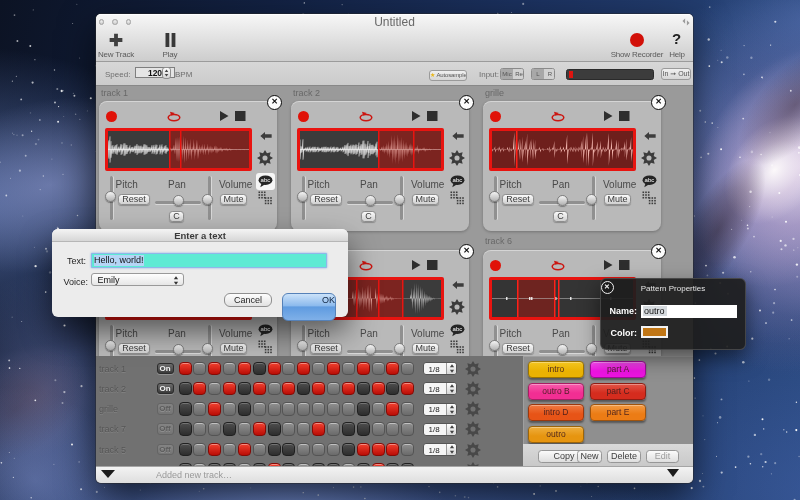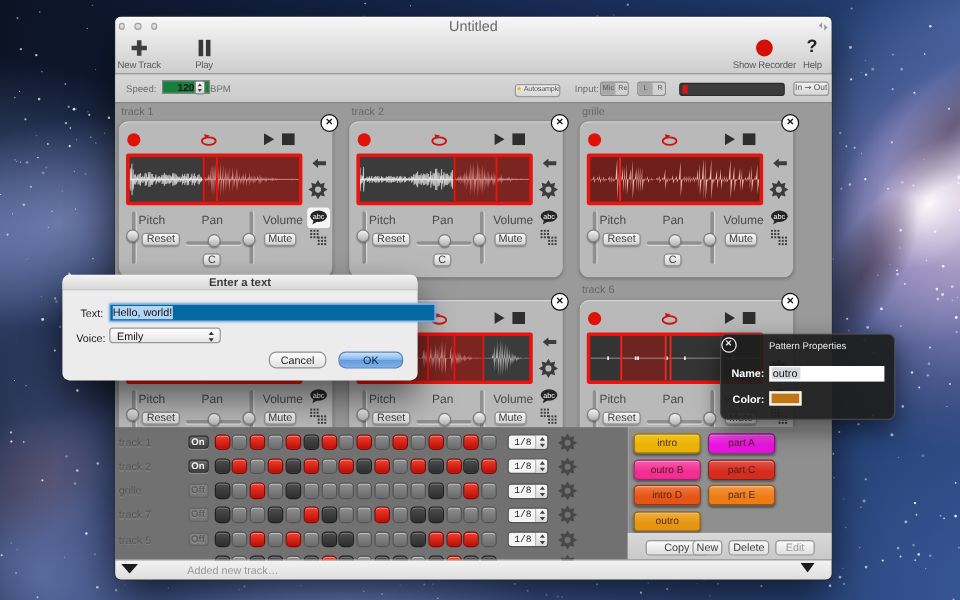--- a/index.html
+++ b/index.html
@@ -48,21 +48,21 @@
 .seqlabel { position:absolute; font-size:9px; color:#575757; text-shadow:0 1px 0 rgba(255,255,255,0.12); }
 .onbtn { position:absolute; width:17px; height:11.5px; background:linear-gradient(#6e6e6e,#3a3a3a); border:1px solid #2c2c2c;
   border-radius:3px; color:#f4f4f4; font-size:8px; font-weight:bold; text-align:center; line-height:10px; box-shadow:0 1px 0 rgba(255,255,255,0.22); }
 .offbtn { position:absolute; width:17px; height:11.5px; background:linear-gradient(#838383,#757575); border:1px solid #646464;
   border-radius:3px; color:#5c5c5c; font-size:8px; font-weight:bold; text-align:center; line-height:10px; text-shadow:0 1px 0 rgba(255,255,255,0.18); }
 .step { position:absolute; width:13px; height:13.5px; border-radius:4px; }
 .stepg { background:linear-gradient(#909090,#6a6a6a); border:1px solid #545454; box-shadow:inset 0 1px 0 rgba(255,255,255,0.45); }
 .stepd { background:linear-gradient(#4e4e4e,#2d2d2d); border:1px solid #202020; box-shadow:inset 0 1px 0 rgba(255,255,255,0.22); }
 .stepr { background:linear-gradient(#f2402f,#ba0d06); border:1px solid #850a05; box-shadow:inset 0 1px 0 rgba(255,255,255,0.4); }
 .ratebox { position:absolute; width:34px; height:13px; background:#f5f5f5; border:1px solid #555; border-radius:3px; font-size:8px; color:#1c1c1c; }
-.ratebox span { position:absolute; left:4.5px; top:1.5px;font-family:Liberation Mono, monospace; }
+.ratebox span { position:absolute; left:4.5px; top:1.5px; }
 .ratestep { position:absolute; right:0; top:0; width:10px; height:11px; border-left:1px solid #999;
   background:linear-gradient(#fdfdfd,#d8d8d8); border-radius:0 3px 3px 0; padding:1px 0 0 1.5px; }
 .patbtn { position:absolute; width:56px; height:17px; border-radius:4px; border:1px solid;
   font-size:8.5px; color:rgba(66,28,28,0.92); text-align:center; line-height:15.5px; box-shadow:0 1.5px 2px rgba(0,0,0,0.4), inset 0 1px 0 rgba(255,255,255,0.35); }
 .ctrlbtn { position:absolute; height:13px; background:linear-gradient(#fbfbfb,#dedede); border:1px solid #979797;
   border-radius:3.5px; font-size:9px; color:#3e3e3e; text-align:center; line-height:11.5px; }
 .dlglabel { position:absolute; font-size:9px; color:#1e1e1e; }
 #hud { position:absolute; left:600px; top:278px; width:146px; height:72px; border-radius:6px;
   background:rgba(30,30,30,0.93); border:1px solid rgba(100,100,100,0.55); box-shadow:0 8px 20px rgba(0,0,0,0.5); }
 .hudlabel { position:absolute; color:#fff; font-size:9px; font-weight:bold; }
@@ -452,21 +452,21 @@
   <rect x="0.5" y="0" width="3.8" height="14" fill="#383838"></rect>
     <rect x="6.6" y="0" width="3.8" height="14" fill="#383838"></rect>
   </svg>
 <div class="tblabel" style="left:150px;width:40px">Play</div>
 <div style="position:absolute;left:630px;top:33px;width:14px;height:14px;border-radius:50%;background:#d21008"></div>
 <div class="tblabel" style="left:597px;width:80px">Show Recorder</div>
 <div style="position:absolute;left:672px;top:30px;font-size:15px;font-weight:bold;color:#222">?</div>
 <div class="tblabel" style="left:657px;width:40px">Help</div>
 <div id="speedbar"></div>
 <div class="sblabel" style="left:105px;top:70px">Speed:</div>
-<div style="position:absolute;left:135px;top:67px;width:40px;height:11px;background:#15803d;border:1px solid #7f7f7f;font-size:8.5px;font-weight:bold;color:#111;text-align:center;line-height:10px">120</div>
+<div style="position:absolute;left:135px;top:67px;width:40px;height:11px;background:#e5e5e5;border:1px solid #7f7f7f;font-size:8.5px;font-weight:bold;color:#111;text-align:center;line-height:10px">120</div>
 <div style="position:absolute;left:162px;top:66.5px;width:9px;height:12px;background:linear-gradient(#fdfdfd,#d4d4d4);border:1px solid #8f8f8f;border-radius:3px">
   <svg width="5" height="8" viewBox="0 0 7 10" style="position:absolute;left:1px;top:1.5px">
       <path d="M3.5 0 L6 3.5 L1 3.5 Z" fill="#444"></path>
       <path d="M3.5 10 L6 6.5 L1 6.5 Z" fill="#444"></path>
     </svg>
   </div>
 <div class="sblabel" style="left:175px;top:70px">BPM</div>
 <div style="position:absolute;left:429px;top:69.5px;width:38px;height:11px;background:linear-gradient(#f0f0f0,#d6d6d6);border:1px solid #9a9a9a;border-radius:3px;font-size:6px;letter-spacing:-0.15px;color:#555;line-height:9.5px;text-align:center;white-space:nowrap;overflow:hidden"><span style="color:#e8b71a">★</span> Autosample</div>
 <div class="sblabel" style="left:479px;top:70px">Input:</div>
 <div style="position:absolute;left:500px;top:68px;width:24px;height:11.5px;border:1px solid #8a8a8a;border-radius:2.5px;overflow:hidden;font-size:6px;color:#555">
@@ -1099,34 +1099,34 @@
 <svg width="14" height="8" style="position:absolute;left:101px;top:470px">
     <path d="M0 0 L14 0 L7 8 Z" fill="#1c1c1c"></path>
   </svg>
 <div style="position:absolute;left:156px;top:469.5px;font-size:9px;color:#999">Added new track…</div>
 <svg width="12" height="8" style="position:absolute;left:667px;top:469px">
     <path d="M0 0 L12 0 L6 8 Z" fill="#1c1c1c"></path>
   </svg>
 <div id="dialog" style="position:absolute;left:52px;top:229px;width:296px;height:87.5px;border-radius:6px;background:#ececec;box-shadow:0 14px 30px rgba(0,0,0,0.55)"></div>
 <div style="position:absolute;left:52px;top:229px;width:296px;height:13px;border-radius:6px 6px 0 0;background:linear-gradient(#f4f4f4,#d6d6d6);border-bottom:1px solid #b6b6b6;text-align:center;font-size:9.5px;font-weight:bold;color:#3a3a3a;line-height:13px">Enter a text</div>
 <div class="dlglabel" style="left:56px;top:256px;width:30px;text-align:right">Text:</div>
-<div style="position:absolute;left:90.5px;top:252.5px;width:272px;height:15.5px;background:#0369a1;border:1.5px solid #8fb7e9;border-radius:1px;box-shadow:0 0 2px rgba(90,150,230,0.8)">
+<div style="position:absolute;left:90.5px;top:252.5px;width:236px;height:15.5px;background:#5eead4;border:1.5px solid #8fb7e9;border-radius:1px;box-shadow:0 0 2px rgba(90,150,230,0.8)">
   <div style="position:absolute;left:2px;top:1.5px;width:50px;height:10.5px;background:#b5d5f6"></div>
   <div style="position:absolute;left:2.5px;top:1.5px;font-size:9px;color:#111">Hello, world!</div>
   </div>
 <div class="dlglabel" style="left:56px;top:276.5px;width:32px;text-align:right">Voice:</div>
 <div style="position:absolute;left:90.5px;top:272.5px;width:93px;height:13.5px;background:linear-gradient(#fefefe,#e6e6e6);border:1px solid #999;border-radius:3px">
   <div style="position:absolute;left:6px;top:1.5px;font-size:9px;color:#111">Emily</div>
   <svg width="6" height="9" viewBox="0 0 7 10" style="position:absolute;right:4px;top:2px">
       <path d="M3.5 0 L6 3.5 L1 3.5 Z" fill="#333"></path>
       <path d="M3.5 10 L6 6.5 L1 6.5 Z" fill="#333"></path>
     </svg>
   </div>
 <div style="position:absolute;left:224px;top:293px;width:48px;height:13.5px;background:linear-gradient(#fdfdfd,#e2e2e2);border:1px solid #8f8f8f;border-radius:6px;font-size:9px;color:#1e1e1e;text-align:center;line-height:12px">Cancel</div>
-<div style="position:absolute;left:282px;top:293px;width:54px;height:14px;background:linear-gradient(#cbe2f9 0%,#8cbaed 45%,#5f9be0 50%,#7fb0e8 100%);border:1px solid #5581b8;border-radius:6px;font-size:9px;color:#0f2440;text-align:center;line-height:12px">OK</div>
+<div style="position:absolute;left:282px;top:293px;width:54px;height:28px;background:linear-gradient(#cbe2f9 0%,#8cbaed 45%,#5f9be0 50%,#7fb0e8 100%);border:1px solid #5581b8;border-radius:6px;font-size:9px;color:#0f2440;text-align:right;line-height:12px">OK</div>
 <div id="hud"></div>
 <div style="position:absolute;left:600.5px;top:281px;width:13px;height:13px;border-radius:50%;border:1.5px solid #f0f0f0;background:#1c1c1c;color:#f0f0f0;text-align:center">
     <span style="font-size:7px;font-weight:bold;line-height:10px;display:block">✕</span>
   </div>
 <div style="position:absolute;left:600px;top:283.5px;width:146px;text-align:center;font-size:8px;color:#e4e4e4">Pattern Properties</div>
 <div class="hudlabel" style="left:603px;top:306px;width:34px;text-align:right">Name:</div>
 <div style="position:absolute;left:641px;top:304.5px;width:96px;height:13.5px;background:#fff">
   <div style="position:absolute;left:2px;top:1.5px;width:24px;height:10px;background:#d5dade"></div>
   <div style="position:absolute;left:3px;top:1.5px;font-size:9px;color:#111">outro</div>
   </div>

